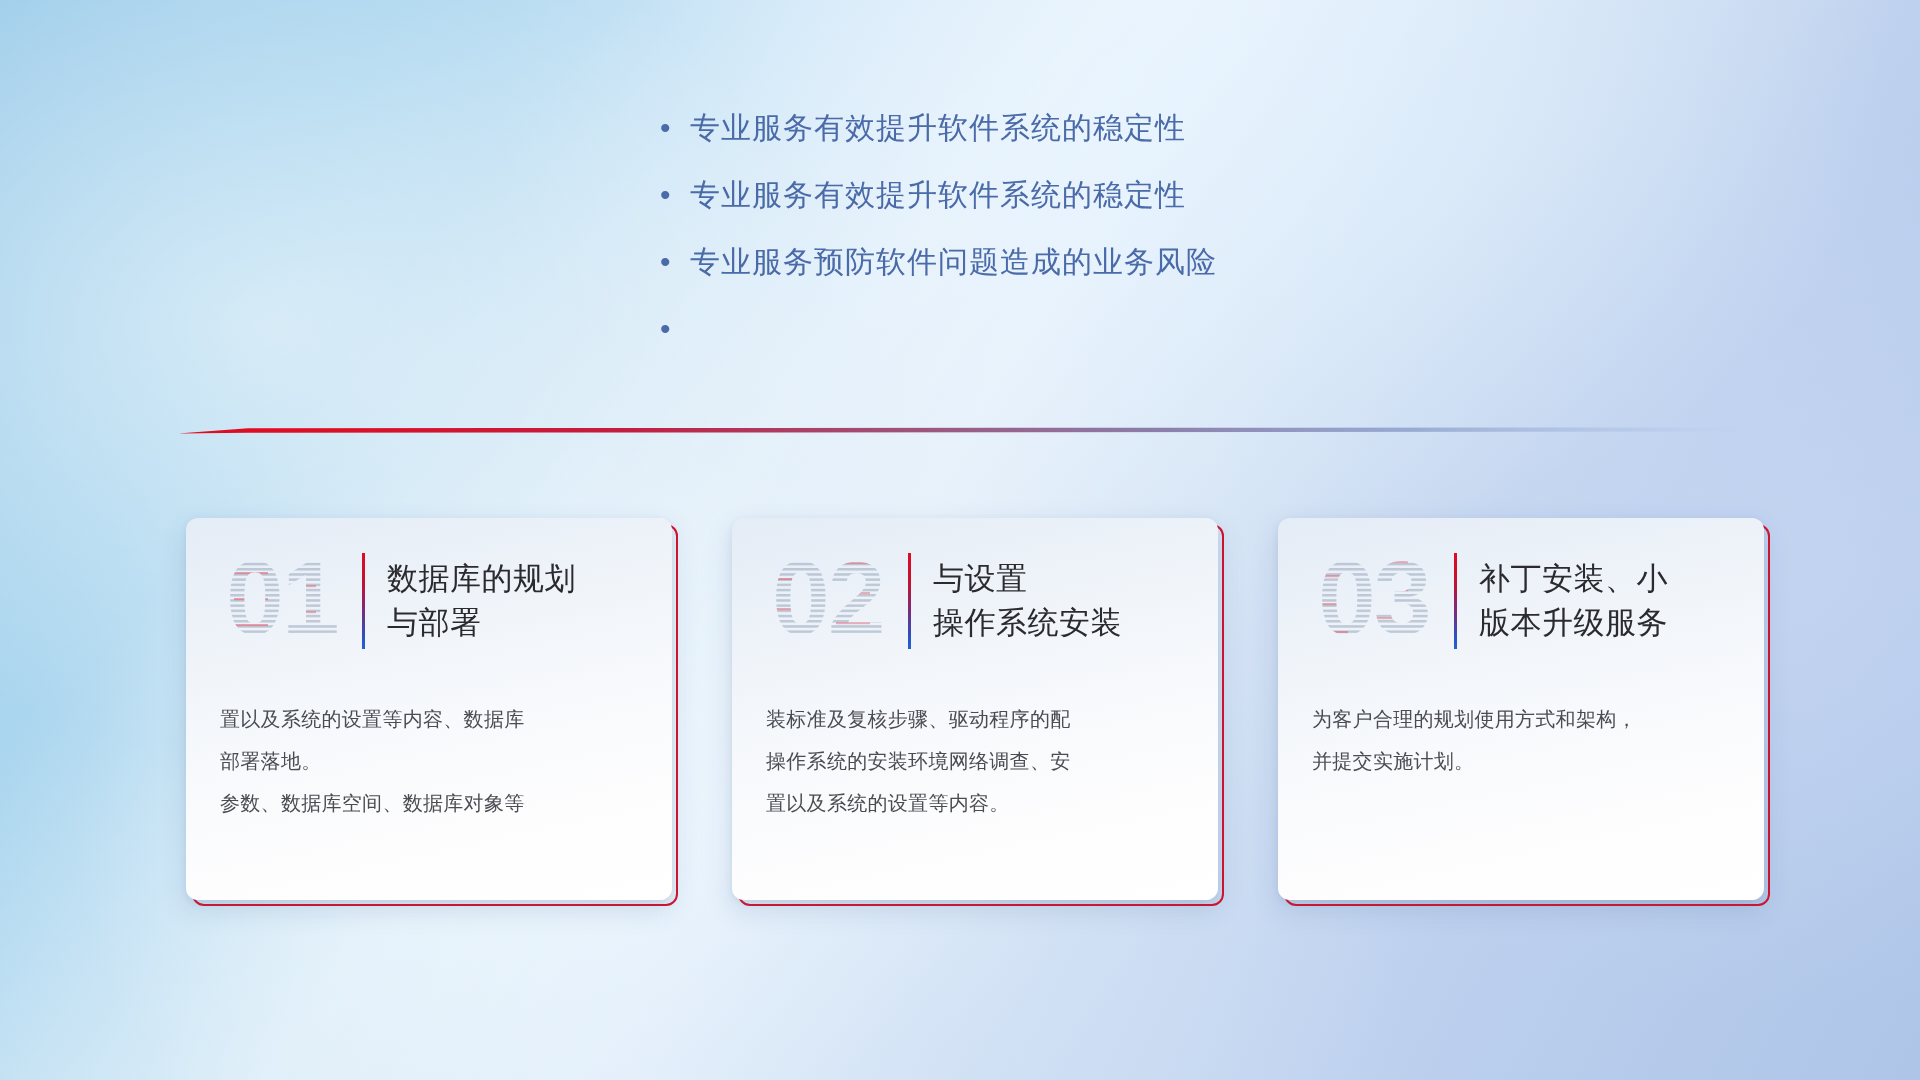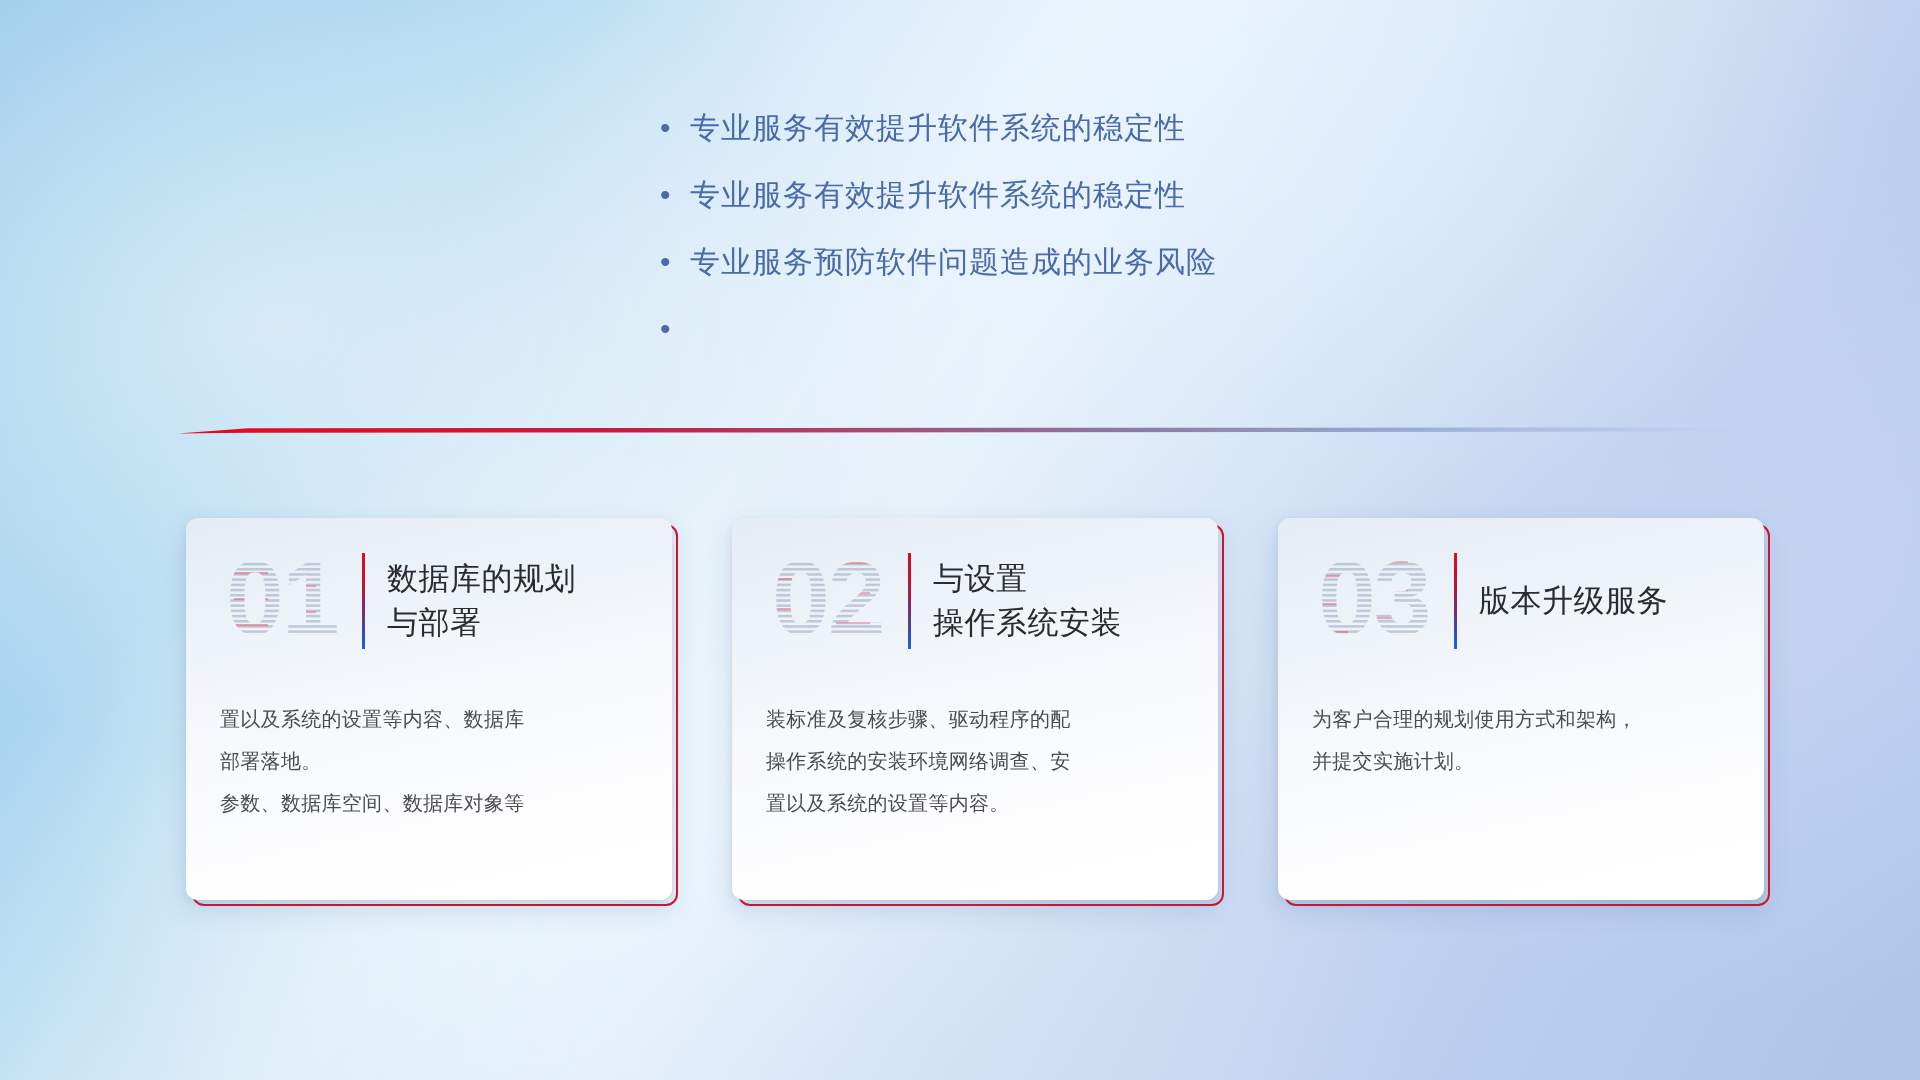--- a/index.html
+++ b/index.html
@@ -277,20 +277,21 @@
                 </pattern>
               </defs>
               <g clip-path="url(#clip03)">
                 <rect x="0" y="0" width="132" height="118" fill="url(#stripes1)"></rect>
                 <rect x="0" y="0" width="132" height="118" fill="url(#stripesR3)"></rect>
               </g>
             </svg>
           </div>
           <div class="card-divider"></div>
           <div class="card-title">
+            <div>补丁安装、小</div>
             <div>版本升级服务</div>
           </div>
         </div>
         <div class="card-body">
           <div>为客户合理的规划使用方式和架构，</div>
           <div>并提交实施计划。</div>
           <div></div>
         </div>
       </div>
     </div>

